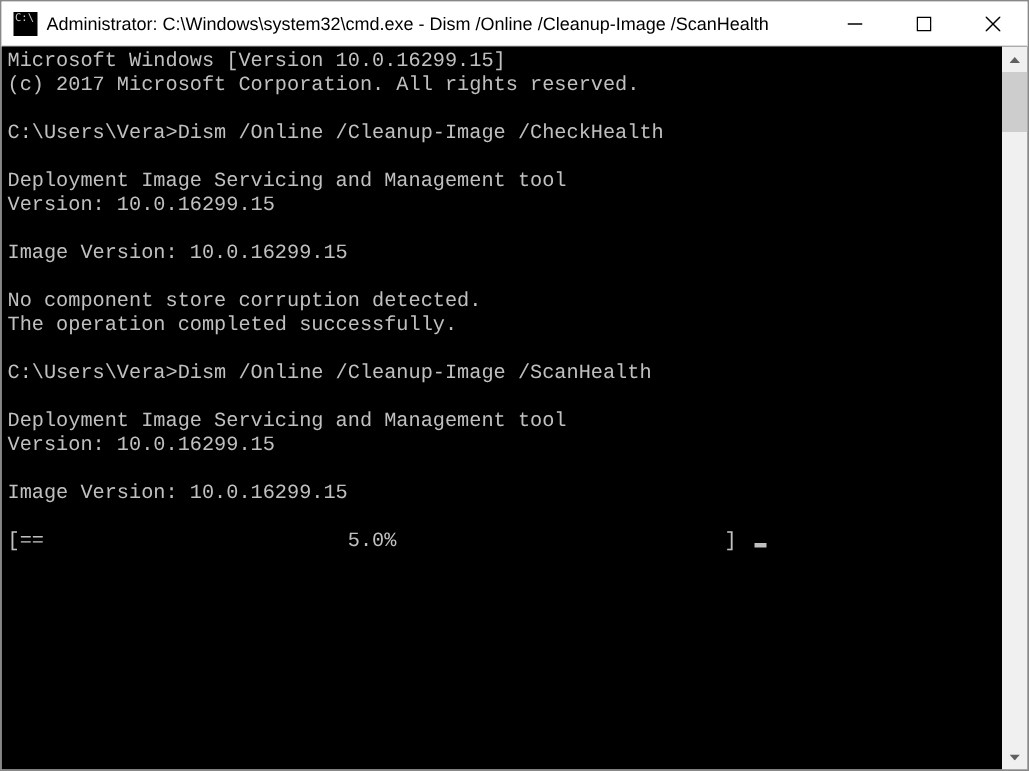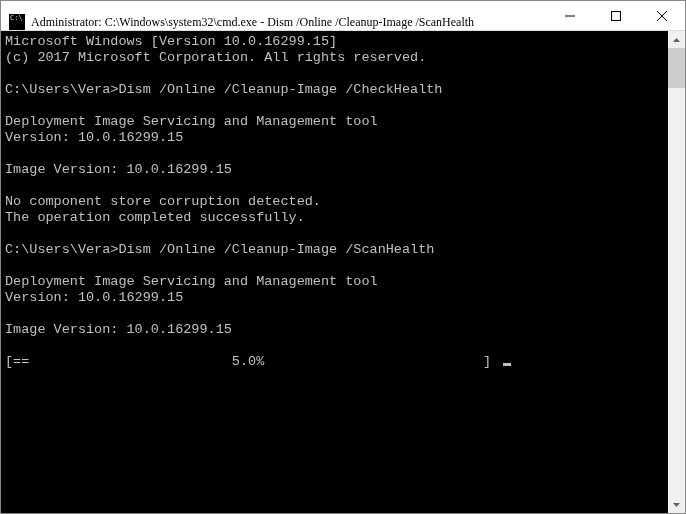--- a/index.html
+++ b/index.html
@@ -10,24 +10,23 @@
       font-family: "Segoe UI", Tahoma, sans-serif;
       border: 1px solid #888;
       display: flex;
       flex-direction: column;
       overflow: hidden;
     }
     .titlebar {
       height: 30px;
       background: #fff;
       display: flex;
-      align-items: flex-end;
+      align-items: center;
       border-bottom: 1px solid #ddd;
       flex-shrink: 0;
-      font-family: Liberation Serif, serif;
     }
     .titlebar-icon {
       width: 16px;
       height: 16px;
       margin: 0 6px 0 8px;
       background: #000;
       position: relative;
       display: inline-block;
     }
     .titlebar-icon::before {

